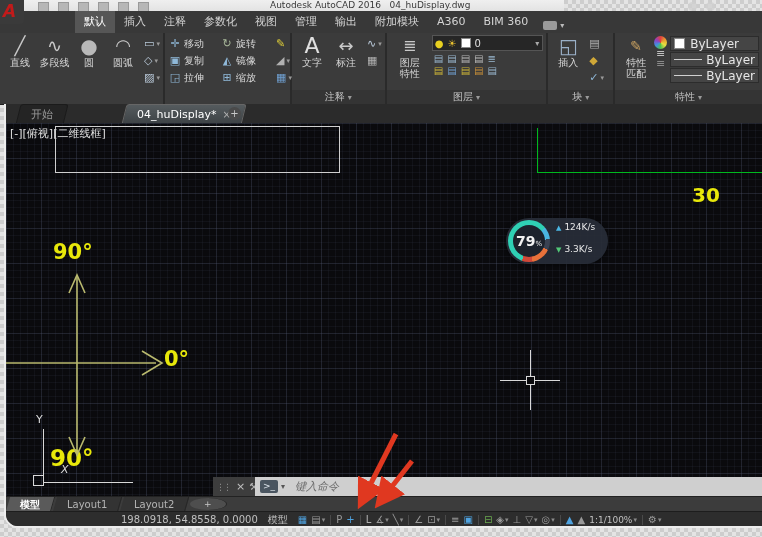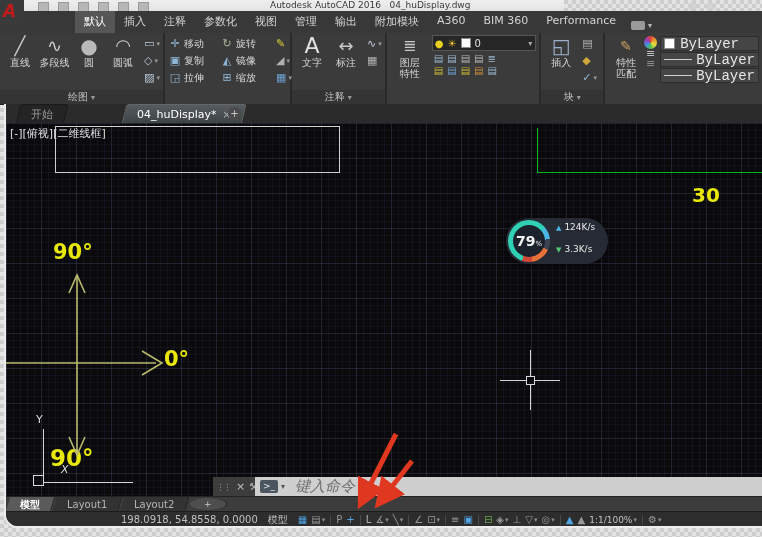--- a/index.html
+++ b/index.html
@@ -45,21 +45,21 @@
   .minirow .dd{font-size:7px;color:#9a9a9a;margin-left:2px;}
   .mod-grid{display:flex;flex-direction:column;}
   .mod-row{display:flex;align-items:center;height:17px;}
   .mod-item{display:flex;align-items:center;width:52px;}
   .mod-item .mi{font-size:11px;width:14px;text-align:center;color:#8fb8d8;}
   .mod-item .lbl{font-size:10px;color:#d8d8d8;margin-left:2px;white-space:nowrap;}
   .combo{display:flex;align-items:center;background:#262626;border:1px solid #555;height:14px;}
   .swatch{display:inline-block;background:#ffffff;border:1px solid #888;}
   .bylayer-row{display:flex;align-items:center;height:13px;background:#454545;border:1px solid #2c2c2c;margin-bottom:1px;padding:0 3px;}
   .bylayer-row .line{height:1px;background:#d0d0d0;flex:0 0 28px;margin-right:4px;}
-  .bylayer-row .txt{font-size:14px;color:#e6e6e6;font-family:Liberation Mono, monospace;}
+  .bylayer-row .txt{font-size:12px;color:#e6e6e6;}
   .lyr-mini{font-size:10px;margin:0 2px;}
 
   
   #file-tabs{position:absolute;left:0;top:0;width:756px;height:19px;background:#2b2b2b;}
   .ftab{position:absolute;top:0;height:19px;font-size:11px;line-height:19px;padding:0 12px;transform:skewX(-14deg);border-radius:3px 3px 0 0;}
   .ftab>span{display:inline-block;transform:skewX(14deg);}
   #ftab-start{left:12px;background:#242424;color:#9a9a9a;border:1px solid #1b1b1b;}
   #ftab-active{left:118px;background:linear-gradient(#555b5e,#3d4245);color:#fff;border:1px solid #666;}
   #ftab-close{color:#b0b0b0;font-size:10px;margin-left:6px;}
   #ftab-new{position:absolute;left:222px;top:3px;width:13px;height:13px;border-radius:50%;background:#4a4a4a;color:#c8c8c8;font-size:10px;line-height:13px;text-align:center;}
@@ -101,21 +101,21 @@
 
   
   #cmd-bar{position:absolute;left:207px;top:354px;width:549px;height:19px;display:flex;z-index:20;}
   #cmd-grip{width:42px;background:#3d3d3d;display:flex;align-items:center;color:#c0c0c0;}
   #cmd-handle{font-size:9px;letter-spacing:-2px;color:#8a8a8a;margin:0 2px 0 3px;}
   #cmd-close{font-size:11px;margin:0 4px;}
   #cmd-wrench{font-size:10px;color:#b8b8b8;}
   #cmd-input{flex:1;background:#cfcfcf;display:flex;align-items:center;}
   #cmd-prompt{background:#4a5560;color:#dfe6ec;font-size:9px;line-height:13px;padding:0 3px;margin-left:5px;border-radius:2px;}
   #cmd-prompt-dd{font-size:8px;color:#555;margin:0 4px 0 3px;}
-  #cmd-placeholder{font-size:15px;color:#6d6d6d;font-style:italic;margin-left:6px;}
+  #cmd-placeholder{font-size:11px;color:#6d6d6d;font-style:italic;margin-left:6px;}
 
   
   #layout-strip{position:absolute;left:0;top:392px;width:756px;height:15px;background:#3c3c3c;border-top:1px solid #222;}
   #layout-tabs{position:absolute;left:2px;top:0;height:15px;display:flex;}
   .ltab{height:15px;line-height:15px;font-size:10px;color:#b4b4b4;padding:0 12px;transform:skewX(-16deg);background:#333;border-right:1px solid #262626;margin-right:2px;}
   .ltab>span{display:inline-block;transform:skewX(16deg);}
   .ltab.active{background:#5a5a5a;color:#ffffff;font-weight:bold;}
   #ltab-new{width:12px;height:12px;margin-top:1px;border-radius:50%;background:#4e4e4e;color:#c8c8c8;font-size:9px;line-height:12px;text-align:center;transform:none;}
 
   
@@ -153,32 +153,31 @@
     </div>
   </div>
   <div class="ghost-circ" style="left:688px;"></div>
   <div class="ghost-circ" style="left:706px;"></div>
   <div id="logo-box">
     <span id="logo-a">A</span>
   </div>
 
   <div id="ribbon-tabs-row">
     <div style="width:28px;"></div>
-    <div id="ribbon-tabs" style="display:flex;align-items:flex-start;padding-left:47px;">
+    <div id="ribbon-tabs" style="display:flex;align-items:center;padding-left:47px;">
         <div class="rtab active">默认</div>
         <div class="rtab">插入</div>
         <div class="rtab">注释</div>
         <div class="rtab">参数化</div>
         <div class="rtab">视图</div>
         <div class="rtab">管理</div>
         <div class="rtab">输出</div>
         <div class="rtab">附加模块</div>
         <div class="rtab">A360</div>
         <div class="rtab">BIM 360</div>
-        <div class="rtab">Performance</div>
       </div>
     <div id="rec-btn">
       <span id="rec-cam"></span>
       <span id="rec-dd">▾</span>
     </div>
   </div>
 
   <div id="ribbon-body">
 
     <div class="panel" style="width:163px;">
@@ -206,23 +205,20 @@
           </div>
           <div class="minirow">
             <span class="mi">◇</span>
             <span class="dd">▾</span>
           </div>
           <div class="minirow">
             <span class="mi">▨</span>
             <span class="dd">▾</span>
           </div>
         </div>
-      </div>
-      <div class="panel-footer">
-        <span>绘图</span><span class="dd">▾</span>
       </div>
     </div>
 
     <div class="panel" style="width:125px;">
       <div class="panel-content">
         <div class="mod-grid">
           <div class="mod-row">
             <div class="mod-item">
               <span class="mi">✛</span>
               <span class="lbl">移动</span>
@@ -319,20 +315,23 @@
           </div>
           <div style="display:flex;margin-top:1px;">
             <span class="lyr-mini" style="color:#d0b838;">▤</span>
             <span class="lyr-mini" style="color:#6f9fd0;">▤</span>
             <span class="lyr-mini" style="color:#d0b838;">▤</span>
             <span class="lyr-mini" style="color:#c89038;">▤</span>
             <span class="lyr-mini" style="color:#9ab8d0;">▤</span>
           </div>
         </div>
       </div>
+      <div class="panel-footer">
+        <span>图层</span><span class="dd">▾</span>
+      </div>
     </div>
 
     <div class="panel" style="width:78px;">
       <div class="panel-content">
         <div class="bigtool">
           <span class="ic" style="color:#9ab0c8;font-size:20px;">◱</span>
           <span class="lbl">插入</span>
         </div>
         <div class="minicol">
           <div class="minirow">
@@ -371,20 +370,23 @@
           </div>
           <div class="bylayer-row">
             <span class="line"></span>
             <span class="txt">ByLayer</span>
           </div>
           <div class="bylayer-row">
             <span class="line"></span>
             <span class="txt">ByLayer</span>
           </div>
         </div>
+      </div>
+      <div class="panel-footer">
+        <span>特性</span><span class="dd">▾</span>
       </div>
     </div>
   </div>
 
   <div id="win-main">
 
     <div id="file-tabs">
       <div class="ftab" id="ftab-start">
         <span>开始</span>
       </div>

